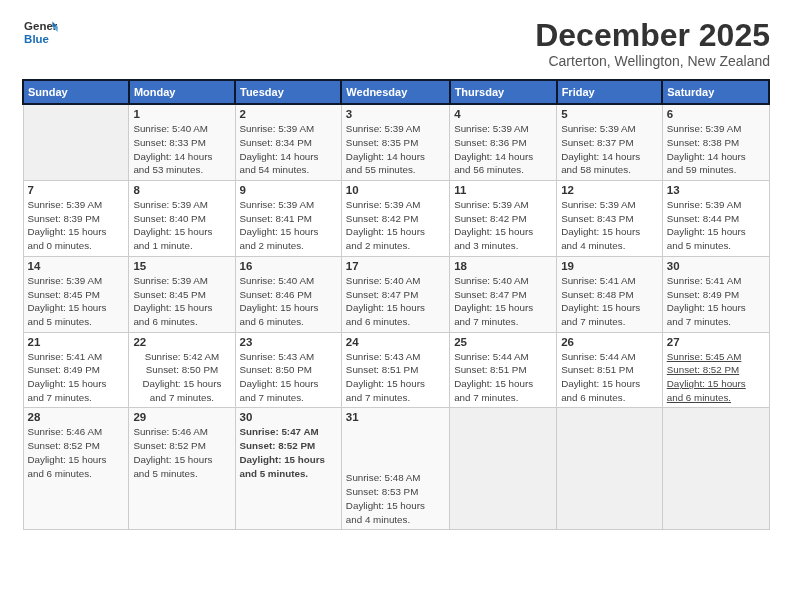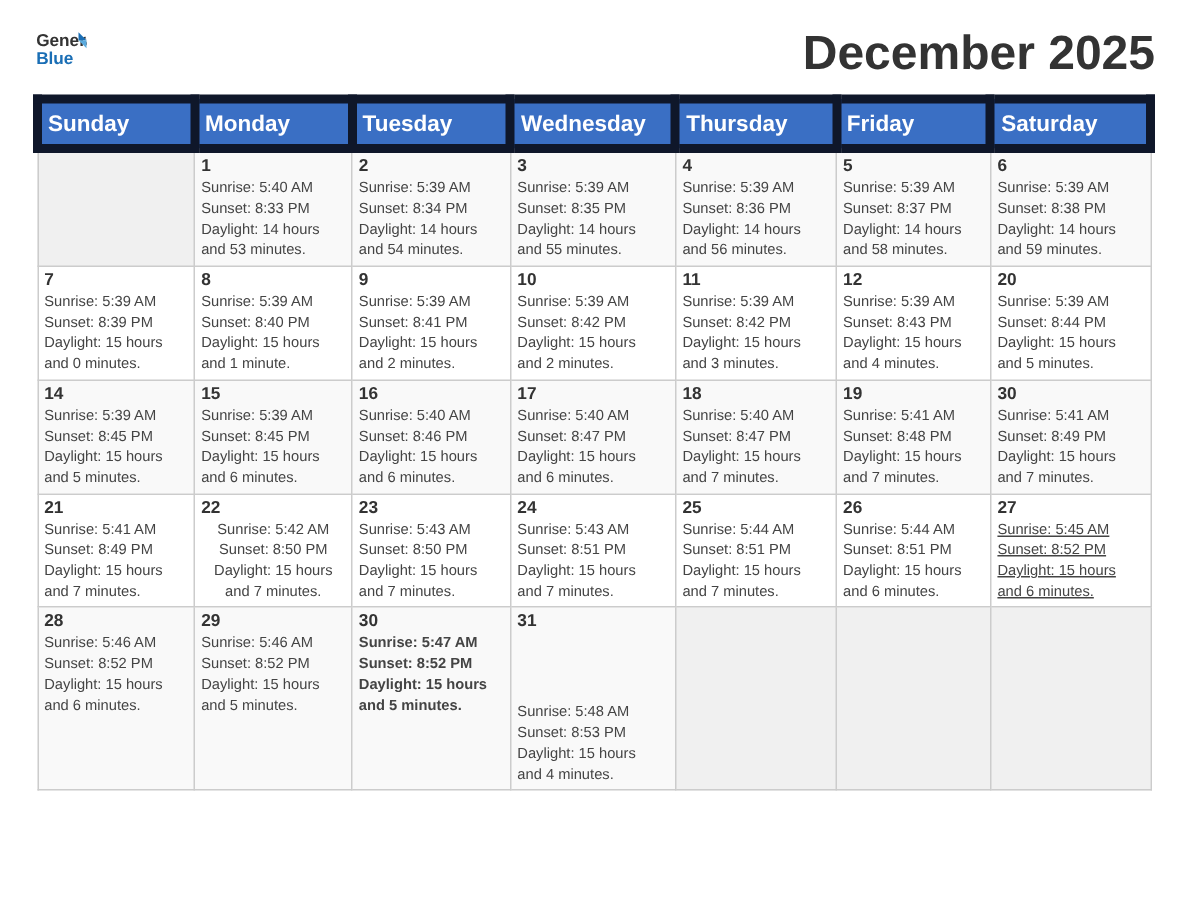--- a/index.html
+++ b/index.html
@@ -47,23 +47,23 @@
     .calendar {
       width: 100%;
       border-collapse: collapse;
       font-size: 10.5px;
     }
     .calendar thead th {
       background: #3a6fc4;
       color: #fff;
       padding: 5px 4px;
       text-align: left;
-      font-size: 15px;
+      font-size: 11px;
       font-weight: bold;
-      border: 6px solid #0f172a;
+      border: 2px solid #0f172a;
     }
     .calendar tbody td {
       border: 1px solid #ccc;
       vertical-align: top;
       padding: 3px 4px;
       width: 113px;
       min-height: 70px;
       background: #fff;
     }
     .calendar tbody tr:nth-child(odd) td {
@@ -93,20 +93,21 @@
     <div class="logo">
       <svg class="logo-icon" viewBox="0 0 40 34">
         <text x="2" y="14" font-size="13" font-weight="bold" fill="#333">General</text>
         <text x="2" y="28" font-size="13" font-weight="bold" fill="#1a6eb5">Blue</text>
         <polygon points="34,4 40,10 34,10" fill="#1a6eb5"></polygon>
         <polygon points="34,10 40,10 40,16" fill="#5aaadd"></polygon>
       </svg>
     </div>
     <div class="title-block">
       <div class="main-title">December 2025</div>
+      <div class="subtitle">Carterton, Wellington, New Zealand</div>
     </div>
   </div>
 
   <table class="calendar">
     <thead>
       <tr>
       <th>Sunday</th>
           <th>Monday</th>
           <th>Tuesday</th>
           <th>Wednesday</th>
@@ -198,21 +199,21 @@
 and 3 minutes.</div>
           </td>
           <td>
             <span class="day-num">12</span>
             <div class="day-info" style="white-space: pre-line;">Sunrise: 5:39 AM
 Sunset: 8:43 PM
 Daylight: 15 hours
 and 4 minutes.</div>
           </td>
           <td>
-            <span class="day-num">20</span>
+            <span class="day-num">13</span>
             <div class="day-info" style="white-space: pre-line;">Sunrise: 5:39 AM
 Sunset: 8:44 PM
 Daylight: 15 hours
 and 5 minutes.</div>
           </td>
         </tr>
         <tr>
           <td>
             <span class="day-num">14</span>
             <div class="day-info" style="white-space: pre-line;">Sunrise: 5:39 AM

